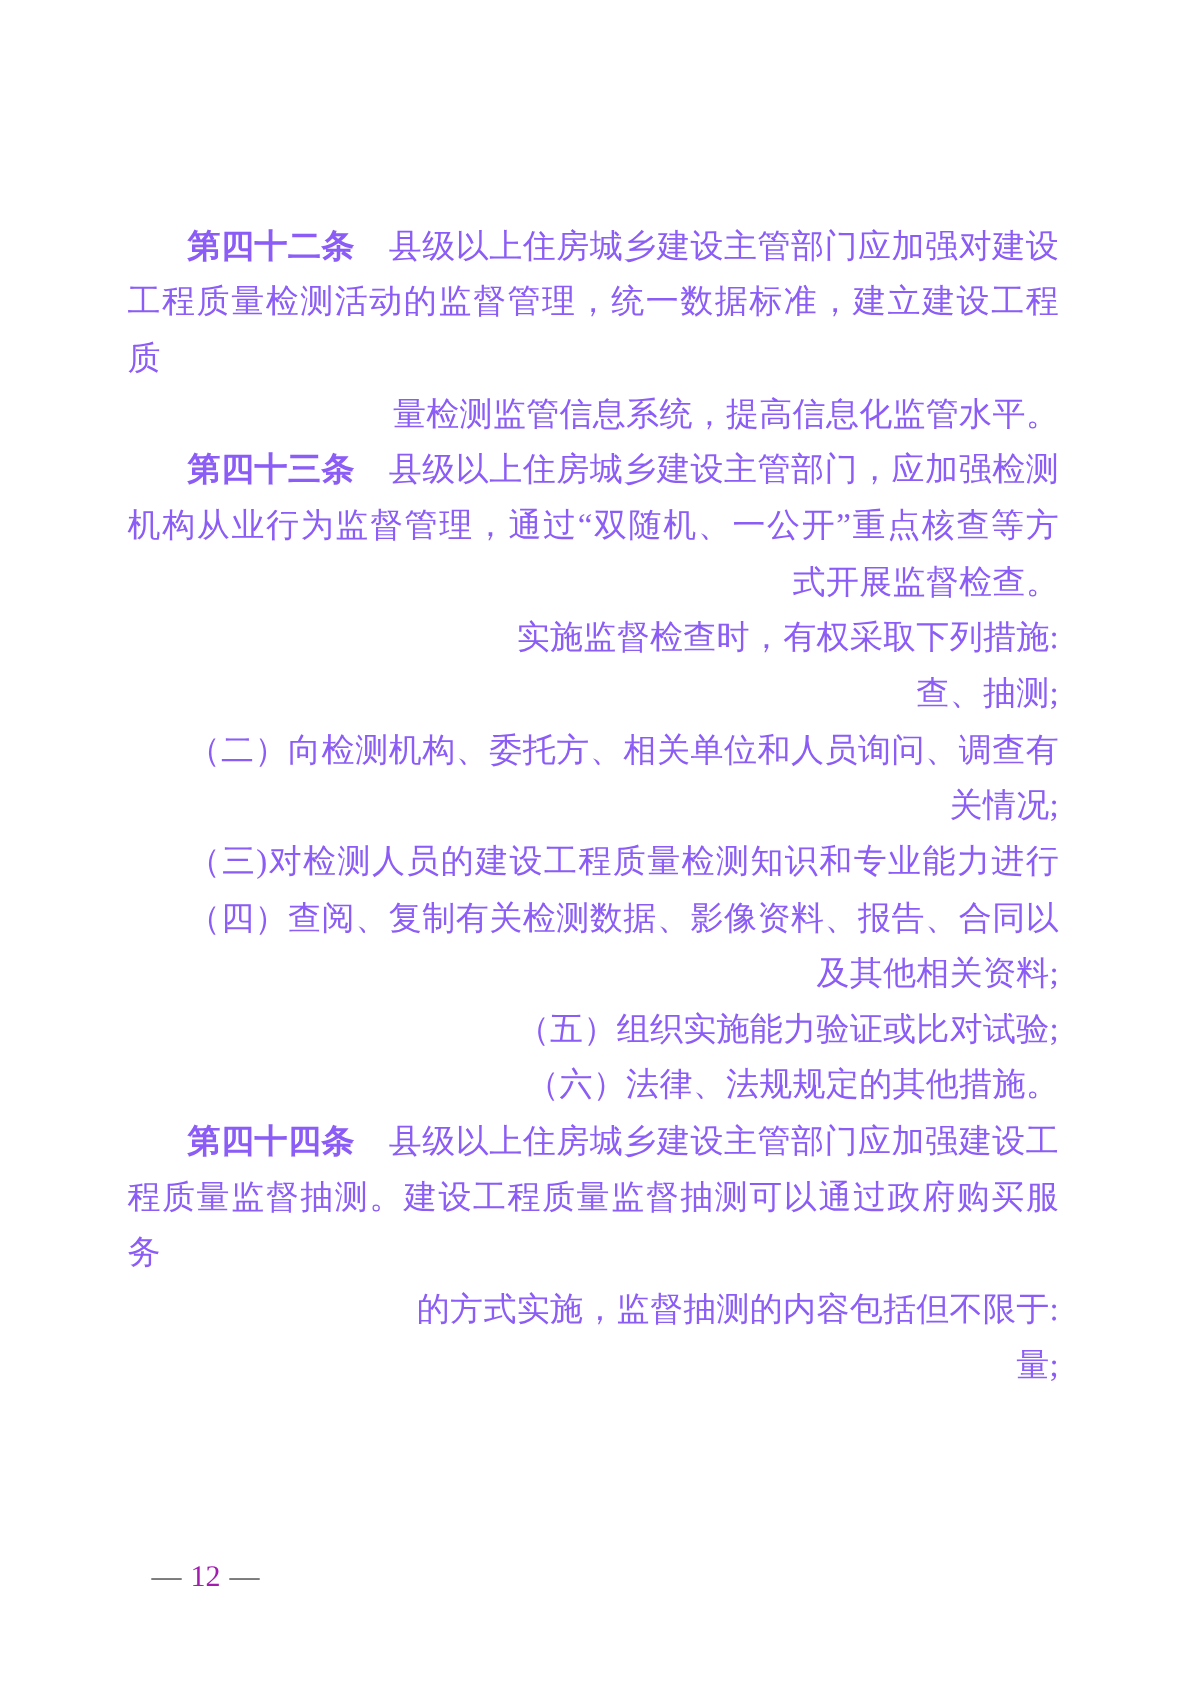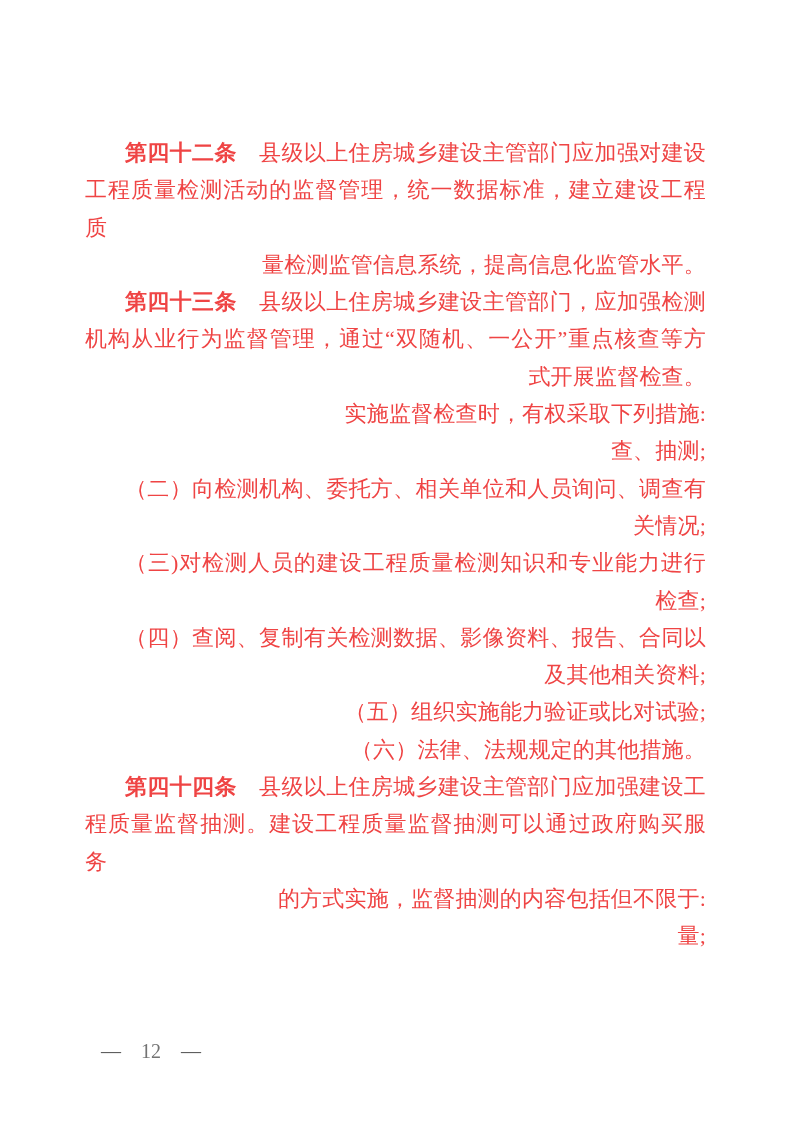--- a/index.html
+++ b/index.html
@@ -17,23 +17,23 @@
   .page {
     position: absolute;
     left: 0; top: 0;
     width: 793px;
     height: 1122px;
     background: #ffffff;
   }
   .doc-body {
     position: absolute;
     left: 85px;
-    top: 134px;
+    top: 145px;
     width: 621px;
-    color: #ef4444;
+    color: #8b5cf6;
     font-size: 22px;
     line-height: 37.3px;
     letter-spacing: 0.2px;
   }
   .line {
     text-align: right;
     min-height: 37.3px;
   }
   .line.indent {
     padding-left: 40px;
@@ -56,42 +56,41 @@
     font-size: 20px;
     color: #333333;
     letter-spacing: 0;
     white-space: nowrap;
   }
   .page-footer .dash {
     color: #555555;
   }
   .page-footer .page-num {
     display: inline-block;
-    margin: 0 20px;
-    color: #737373;
+    margin: 0 6px;
+    color: #a21caf;
   }
 </style>
 </head>
 <body>
 
 <div class="page">
 
   <main class="doc-body" id="doc-body">
       <div class="line indent stretch"><span class="lead-bold">第四十二条</span><span class="seg">　县级以上住房城乡建设主管部门应加强对建设</span></div>
       <div class="line stretch"><span class="seg">工程质量检测活动的监督管理，统一数据标准，建立建设工程质</span></div>
       <div class="line"><span class="seg">量检测监管信息系统，提高信息化监管水平。</span></div>
       <div class="line indent stretch"><span class="lead-bold">第四十三条</span><span class="seg">　县级以上住房城乡建设主管部门，应加强检测</span></div>
       <div class="line stretch"><span class="seg">机构从业行为监督管理，通过“双随机、一公开”重点核查等方</span></div>
       <div class="line"><span class="seg">式开展监督检查。</span></div>
       <div class="line indent"><span class="seg">实施监督检查时，有权采取下列措施:</span></div>
       <div class="line"><span class="seg">查、抽测;</span></div>
       <div class="line indent stretch"><span class="seg">（二）向检测机构、委托方、相关单位和人员询问、调查有</span></div>
       <div class="line"><span class="seg">关情况;</span></div>
       <div class="line indent stretch"><span class="seg">（三)对检测人员的建设工程质量检测知识和专业能力进行</span></div>
-      <div class="line"><span class="seg">检查;</span></div>
       <div class="line indent stretch"><span class="seg">（四）查阅、复制有关检测数据、影像资料、报告、合同以</span></div>
       <div class="line"><span class="seg">及其他相关资料;</span></div>
       <div class="line indent"><span class="seg">（五）组织实施能力验证或比对试验;</span></div>
       <div class="line indent"><span class="seg">（六）法律、法规规定的其他措施。</span></div>
       <div class="line indent stretch"><span class="lead-bold">第四十四条</span><span class="seg">　县级以上住房城乡建设主管部门应加强建设工</span></div>
       <div class="line stretch"><span class="seg">程质量监督抽测。建设工程质量监督抽测可以通过政府购买服务</span></div>
       <div class="line"><span class="seg">的方式实施，监督抽测的内容包括但不限于:</span></div>
       <div class="line"><span class="seg">量;</span></div>
     </main>
 

